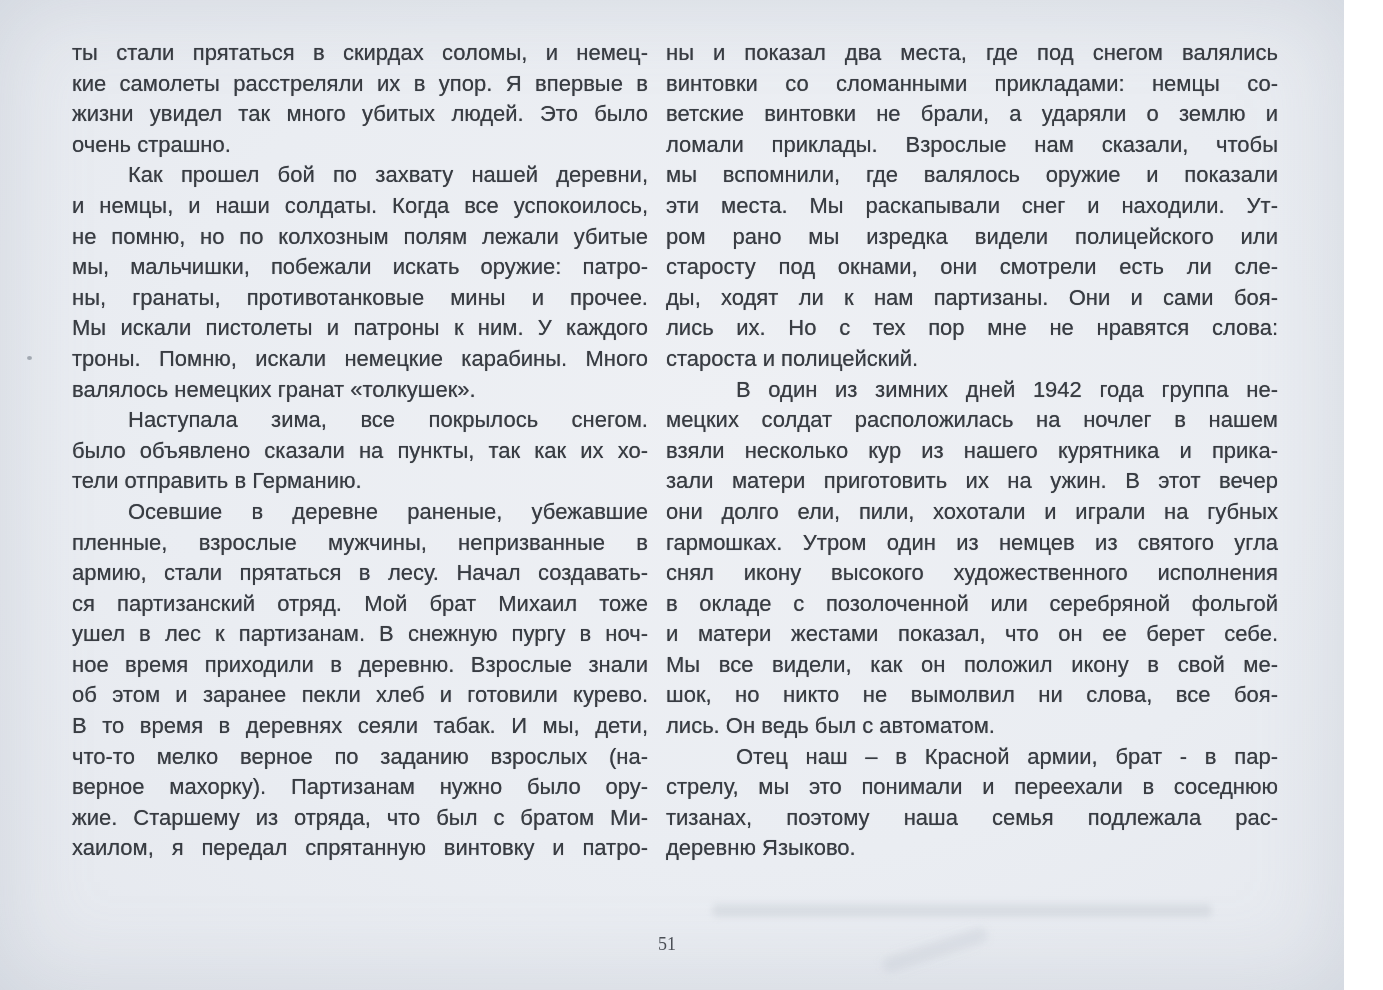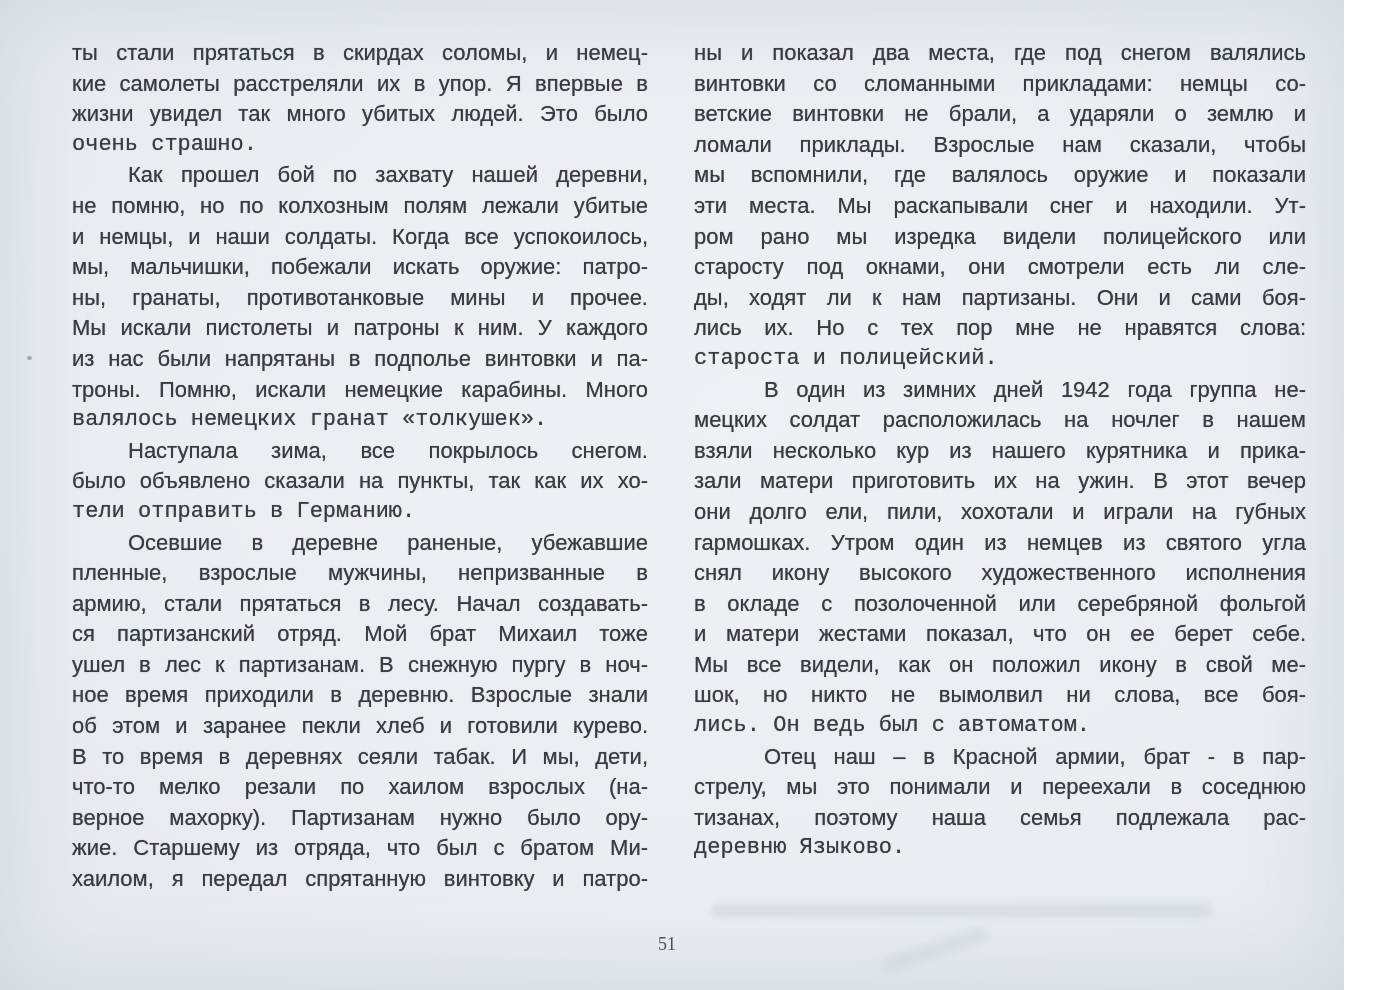--- a/index.html
+++ b/index.html
@@ -16,31 +16,31 @@
     box-shadow: inset 0 0 90px rgba(150, 160, 175, 0.28);
     overflow: hidden;
   }
   .col {
     position: absolute;
     top: 38px;
     color: #383c42;
     text-shadow: 0 0 0.7px rgba(58, 62, 70, 0.75);
   }
   .col-left  { left: 72px;  width: 576px; }
-  .col-right { left: 694px; width: 612px; }
+  .col-right { left: 666px; width: 612px; }
   .line {
     height: 30.6px;
     line-height: 30.6px;
     font-size: 22px;
     white-space: normal;
     text-align: justify;
     text-align-last: justify;
     text-justify: inter-word;
   }
-  .line.end { text-align-last: left; font-family: Liberation Mono, monospace; }
+  .line.end { text-align-last: left; }
   .col-left  .line.indent { padding-left: 56px; }
   .col-right .line.indent { padding-left: 70px; }
   .page-number {
     position: absolute;
     left: 0; right: 10px; top: 934px;
     text-align: center;
     font-family: "Liberation Serif", "DejaVu Serif", serif;
     font-size: 18px;
     color: #4a4e55;
   }
@@ -73,40 +73,39 @@
 </head>
 <body>
 
 <div class="page">
   <div class="col col-left">
       <div class="line">ты стали прятаться в скирдах соломы, и немец-</div>
       <div class="line">кие самолеты расстреляли их в упор. Я впервые в</div>
       <div class="line">жизни увидел так много убитых людей. Это было</div>
       <div class="line end">очень страшно.</div>
       <div class="line indent">Как прошел бой по захвату нашей деревни,</div>
+      <div class="line">и немцы, и наши солдаты. Когда все успокоилось,</div>
       <div class="line">не помню, но по колхозным полям лежали убитые</div>
-      <div class="line">и немцы, и наши солдаты. Когда все успокоилось,</div>
       <div class="line">мы, мальчишки, побежали искать оружие: патро-</div>
       <div class="line">ны, гранаты, противотанковые мины и прочее.</div>
       <div class="line">Мы искали пистолеты и патроны к ним. У каждого</div>
-      <div class="line">из нас были напрятаны в подполье винтовки и па-</div>
       <div class="line">троны. Помню, искали немецкие карабины. Много</div>
       <div class="line end">валялось немецких гранат «толкушек».</div>
       <div class="line indent">Наступала зима, все покрылось снегом.</div>
       <div class="line">было объявлено сказали на пункты, так как их хо-</div>
       <div class="line end">тели отправить в Германию.</div>
       <div class="line indent">Осевшие в деревне раненые, убежавшие</div>
       <div class="line">пленные, взрослые мужчины, непризванные в</div>
       <div class="line">армию, стали прятаться в лесу. Начал создавать-</div>
       <div class="line">ся партизанский отряд. Мой брат Михаил тоже</div>
       <div class="line">ушел в лес к партизанам. В снежную пургу в ноч-</div>
       <div class="line">ное время приходили в деревню. Взрослые знали</div>
       <div class="line">об этом и заранее пекли хлеб и готовили курево.</div>
       <div class="line">В то время в деревнях сеяли табак. И мы, дети,</div>
-      <div class="line">что-то мелко резали по хаилом взрослых (на-</div>
+      <div class="line">что-то мелко верное по заданию взрослых (на-</div>
       <div class="line">верное махорку). Партизанам нужно было ору-</div>
       <div class="line">жие. Старшему из отряда, что был с братом Ми-</div>
       <div class="line">хаилом, я передал спрятанную винтовку и патро-</div>
     </div>
   <div class="col col-right">
       <div class="line">ны и показал два места, где под снегом валялись</div>
       <div class="line">винтовки со сломанными прикладами: немцы со-</div>
       <div class="line">ветские винтовки не брали, а ударяли о землю и</div>
       <div class="line">ломали приклады. Взрослые нам сказали, чтобы</div>
       <div class="line">мы вспомнили, где валялось оружие и показали</div>

